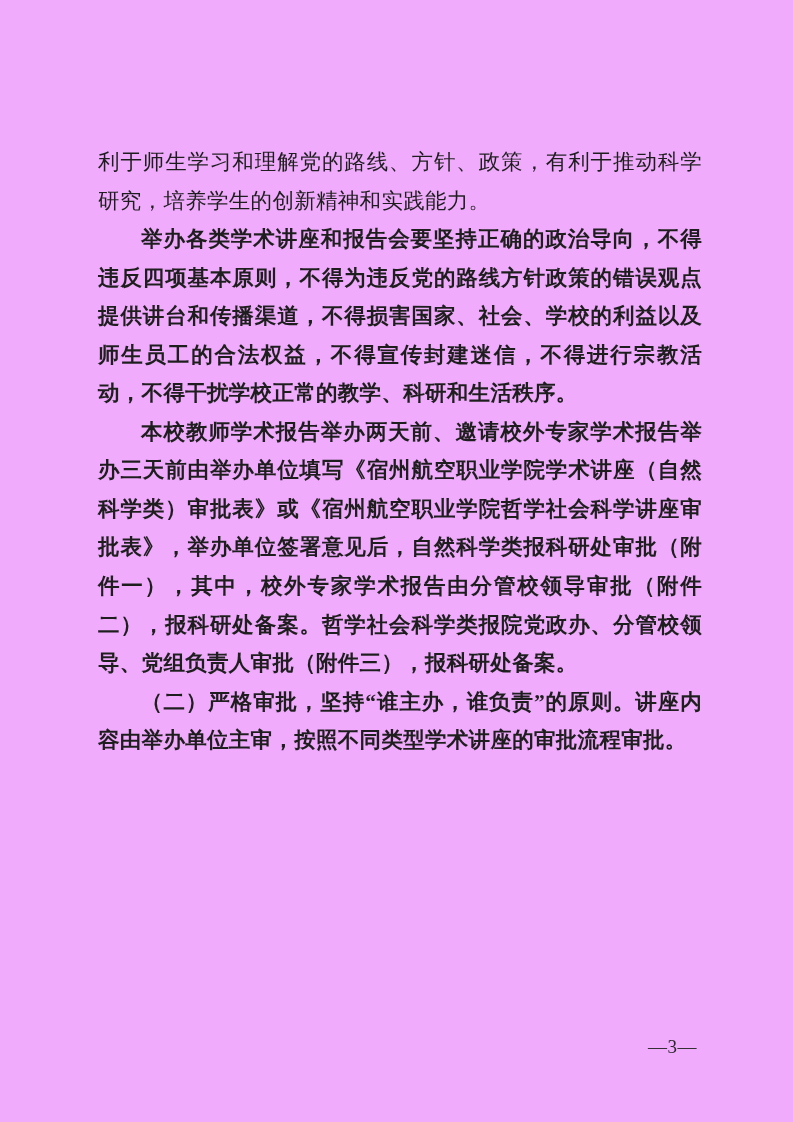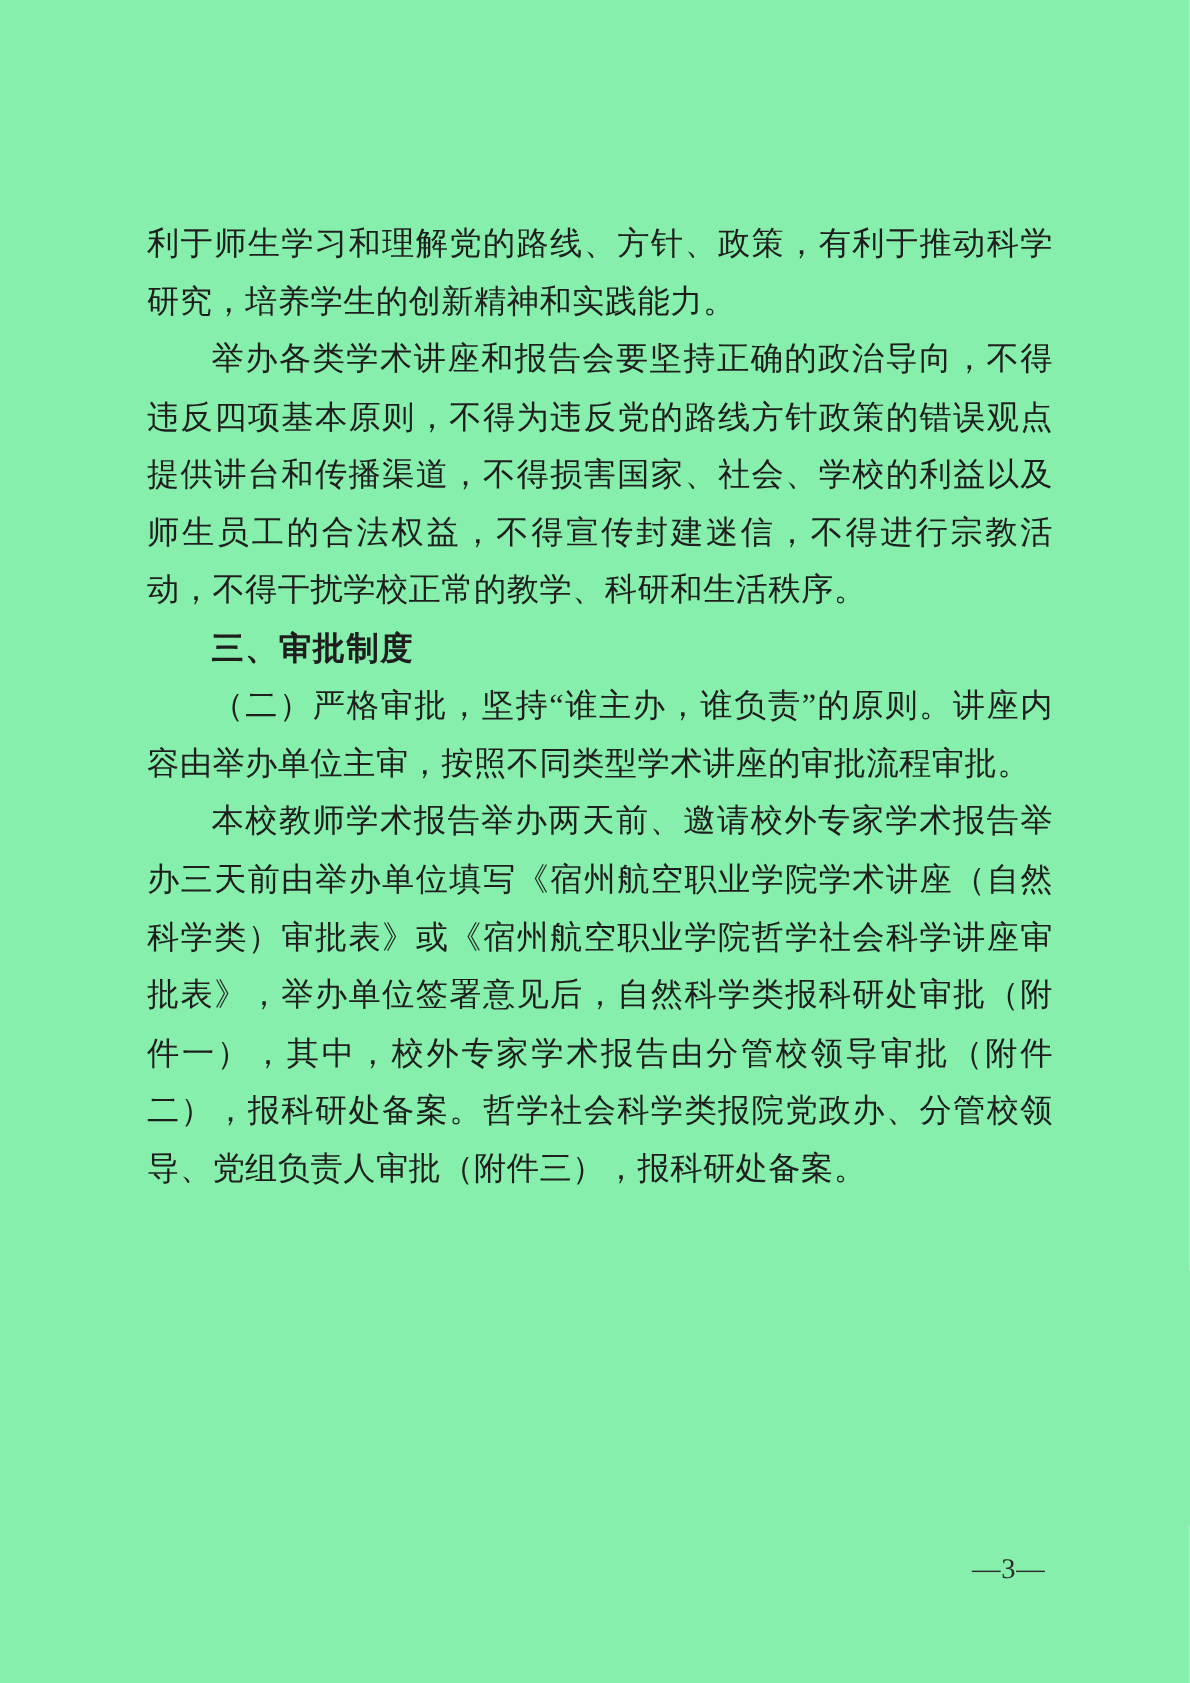--- a/index.html
+++ b/index.html
@@ -10,37 +10,38 @@
   body {
     position: relative;
     background: #ffffff;
     font-family: "Liberation Serif", "DejaVu Serif", serif;
     color: #1e1e1e;
     overflow: hidden;
   }
   .page {
     position: absolute;
     inset: 0;
-    background: #86efac;
+    background: #f0abfc;
   }
   .content {
     position: absolute;
     left: 98px;
     top: 143px;
     width: 604px;
     font-size: 21.5px;
     line-height: 38.55px;
     letter-spacing: 0.3px;
     text-align: justify;
   }
   .para {
     text-align: justify;
   }
   .para.indent {
     text-indent: 2em;
+    font-weight: bold;
   }
   .para.heading {
     font-weight: bold;
     font-family: "Liberation Sans", "DejaVu Sans", sans-serif;
     letter-spacing: 1px;
   }
   .footer {
     position: absolute;
     top: 1036px;
     right: 96px;
@@ -50,19 +51,18 @@
     font-family: "Liberation Serif", "DejaVu Serif", serif;
   }
 </style>
 </head>
 <body>
 
 <div class="page">
   <div class="content">
       <div class="para">利于师生学习和理解党的路线、方针、政策，有利于推动科学研究，培养学生的创新精神和实践能力。</div>
       <div class="para indent">举办各类学术讲座和报告会要坚持正确的政治导向，不得违反四项基本原则，不得为违反党的路线方针政策的错误观点提供讲台和传播渠道，不得损害国家、社会、学校的利益以及师生员工的合法权益，不得宣传封建迷信，不得进行宗教活动，不得干扰学校正常的教学、科研和生活秩序。</div>
-      <div class="para heading indent">三、审批制度</div>
+      <div class="para indent">本校教师学术报告举办两天前、邀请校外专家学术报告举办三天前由举办单位填写《宿州航空职业学院学术讲座（自然科学类）审批表》或《宿州航空职业学院哲学社会科学讲座审批表》，举办单位签署意见后，自然科学类报科研处审批（附件一），其中，校外专家学术报告由分管校领导审批（附件二），报科研处备案。哲学社会科学类报院党政办、分管校领导、党组负责人审批（附件三），报科研处备案。</div>
       <div class="para indent">（二）严格审批，坚持“谁主办，谁负责”的原则。讲座内容由举办单位主审，按照不同类型学术讲座的审批流程审批。</div>
-      <div class="para indent">本校教师学术报告举办两天前、邀请校外专家学术报告举办三天前由举办单位填写《宿州航空职业学院学术讲座（自然科学类）审批表》或《宿州航空职业学院哲学社会科学讲座审批表》，举办单位签署意见后，自然科学类报科研处审批（附件一），其中，校外专家学术报告由分管校领导审批（附件二），报科研处备案。哲学社会科学类报院党政办、分管校领导、党组负责人审批（附件三），报科研处备案。</div>
     </div>
 
   <div class="footer">—3—</div>
 </div>
 
 </body></html>

